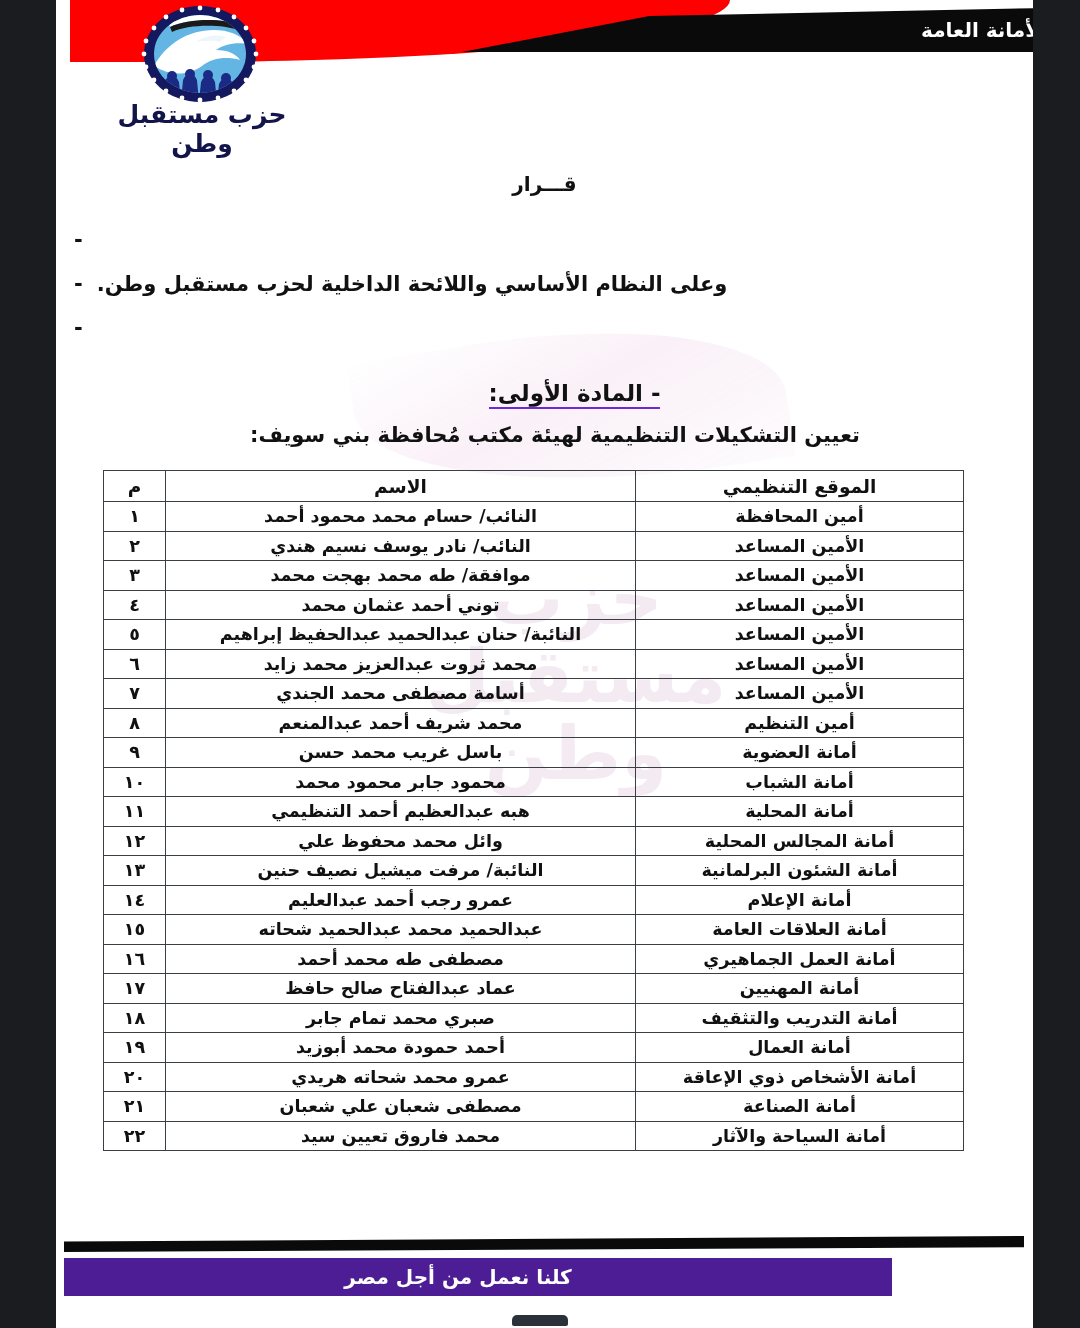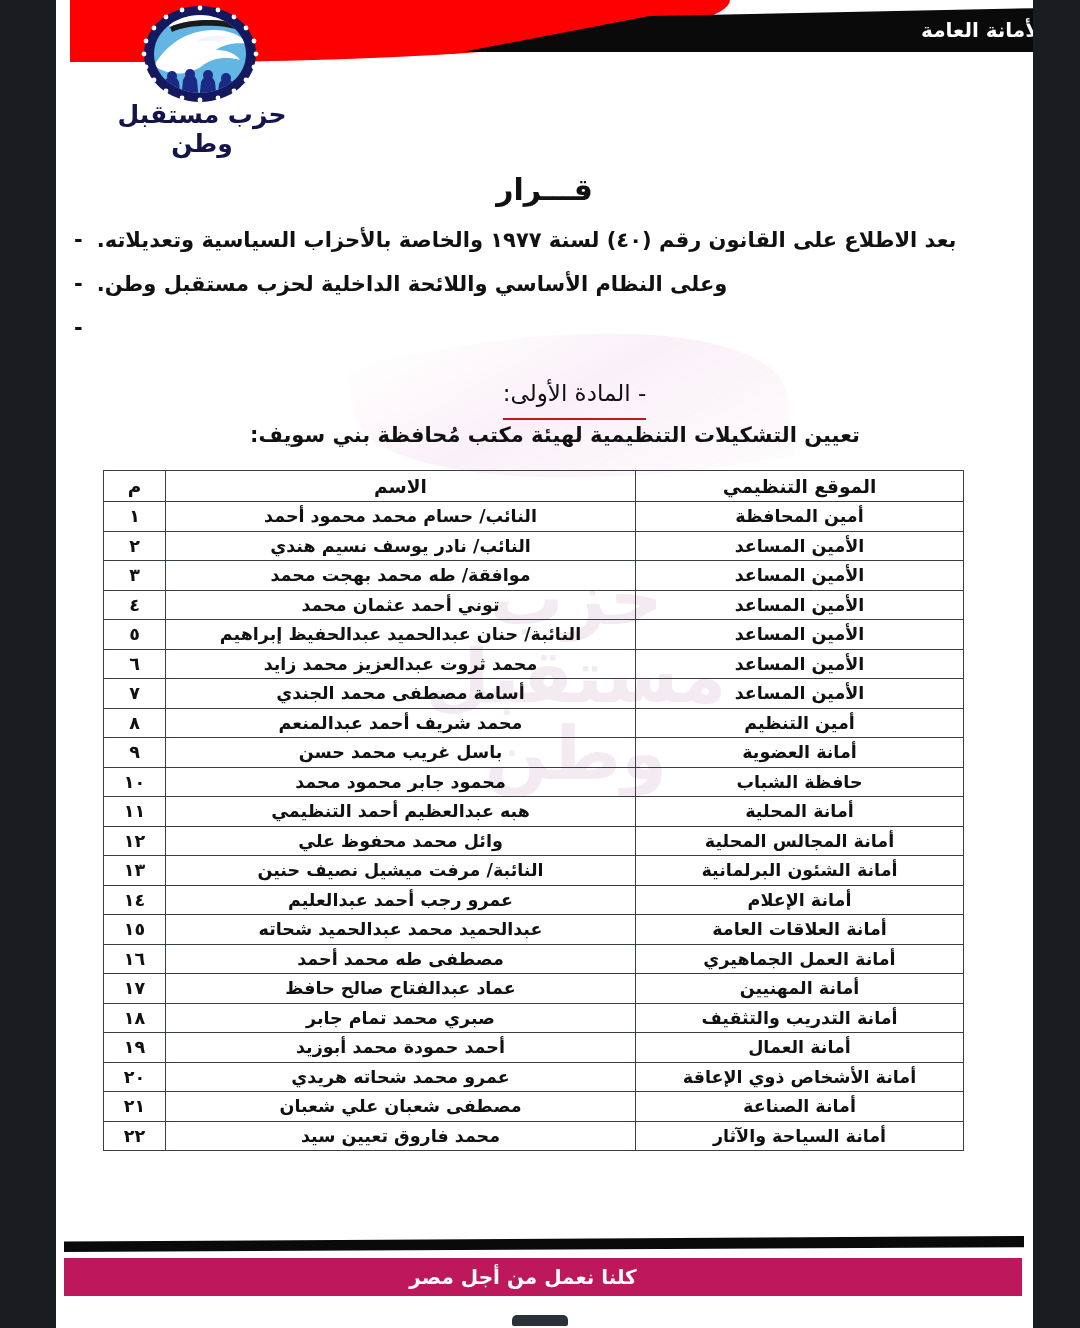--- a/index.html
+++ b/index.html
@@ -120,21 +120,21 @@
     direction: rtl;
     line-height: 1.05;
     filter: blur(0.6px);
   }
 
   
   .doc-title {
     position: absolute;
     left: 0; right: 0; top: 172px;
     text-align: center;
-    font-size: 30px;
+    font-size: 20px;
     font-weight: bold;
     color: #111;
     direction: rtl;
   }
   .bullets {
     position: absolute;
     left: 0; right: 0; top: 228px;
     direction: rtl;
   }
   .bullet {
@@ -154,24 +154,24 @@
   .article-head {
     position: absolute;
     left: 0; top: 380px;
     width: 977px;
     text-align: center;
     padding-left: 60px;
     direction: rtl;
   }
   .article-head span {
     font-size: 23px;
-    font-weight: normal;
+    font-weight: bold;
     color: #111;
-    border-bottom: 2px solid #b91c1c;
-    padding-bottom: 12px;
+    border-bottom: 2px solid #6d28d9;
+    padding-bottom: 1px;
   }
   .article-sub {
     position: absolute;
     left: 0; top: 423px;
     width: 977px;
     text-align: center;
     padding-left: 21px;
     font-size: 21px;
     font-weight: bold;
     color: #111;
@@ -220,22 +220,22 @@
   .footer-black {
     position: absolute;
     left: 8px; top: 0;
     width: 960px; height: 16px;
     background: #0a0a0a;
     clip-path: polygon(0% 35%, 100% 0%, 100% 70%, 0% 100%);
   }
   .footer-red {
     position: absolute;
     left: 8px; top: 22px;
-    width: 958px; height: 38px;
-    background: #be185d;
+    width: 828px; height: 38px;
+    background: #4c1d95;
   }
   .footer-red-label {
     position: absolute;
     inset: 0;
     display: flex;
     align-items: center;
     justify-content: center;
     padding-right: 40px;
     color: #ffffff;
     font-size: 20px;
@@ -336,21 +336,20 @@
 
     <div class="watermark">
       <div class="wm-swoosh"></div>
       <div class="wm-text">حزب مستقبل وطن</div>
     </div>
 
     <div class="doc-title">قـــرار</div>
 
     <div class="bullets">
       <div class="bullet">
-        <span>بعد الاطلاع على القانون رقم (٤٠) لسنة ١٩٧٧ والخاصة بالأحزاب السياسية وتعديلاته.</span>
         <span class="dash">-</span>
       </div>
       <div class="bullet">
         <span>وعلى النظام الأساسي واللائحة الداخلية لحزب مستقبل وطن.</span>
         <span class="dash">-</span>
       </div>
       <div class="bullet">
         <span class="dash">-</span>
       </div>
     </div>
@@ -415,21 +414,21 @@
               <td>أمين التنظيم</td>
               <td>محمد شريف أحمد عبدالمنعم</td>
               <td>٨</td>
             </tr>
           <tr>
               <td>أمانة العضوية</td>
               <td>باسل غريب محمد حسن</td>
               <td>٩</td>
             </tr>
           <tr>
-              <td>حافظة الشباب</td>
+              <td>أمانة الشباب</td>
               <td>محمود جابر محمود محمد</td>
               <td>١٠</td>
             </tr>
           <tr>
               <td>أمانة المحلية</td>
               <td>هبه عبدالعظيم أحمد التنظيمي</td>
               <td>١١</td>
             </tr>
           <tr>
               <td>أمانة المجالس المحلية</td>

